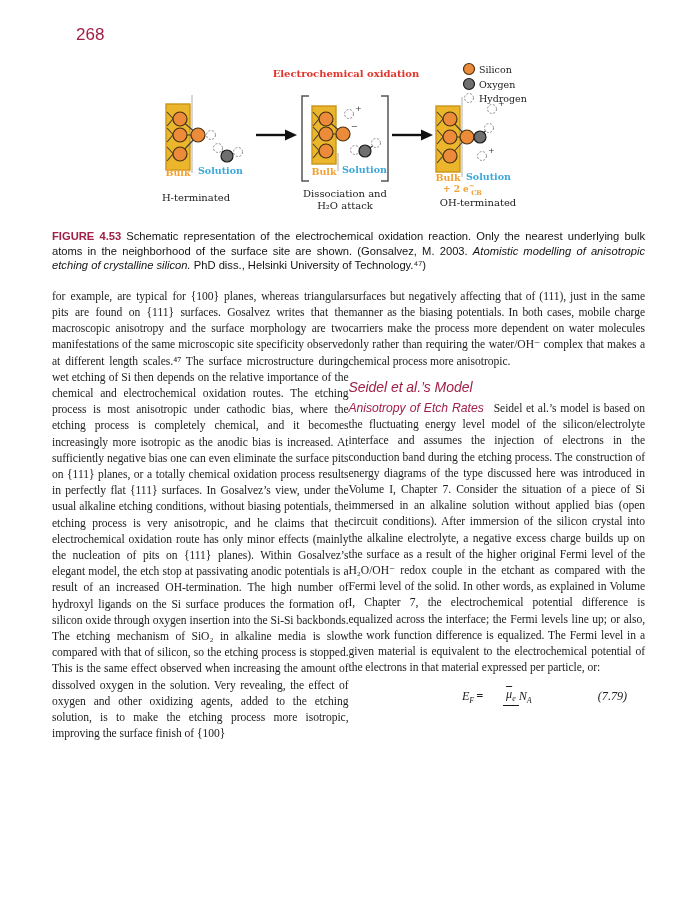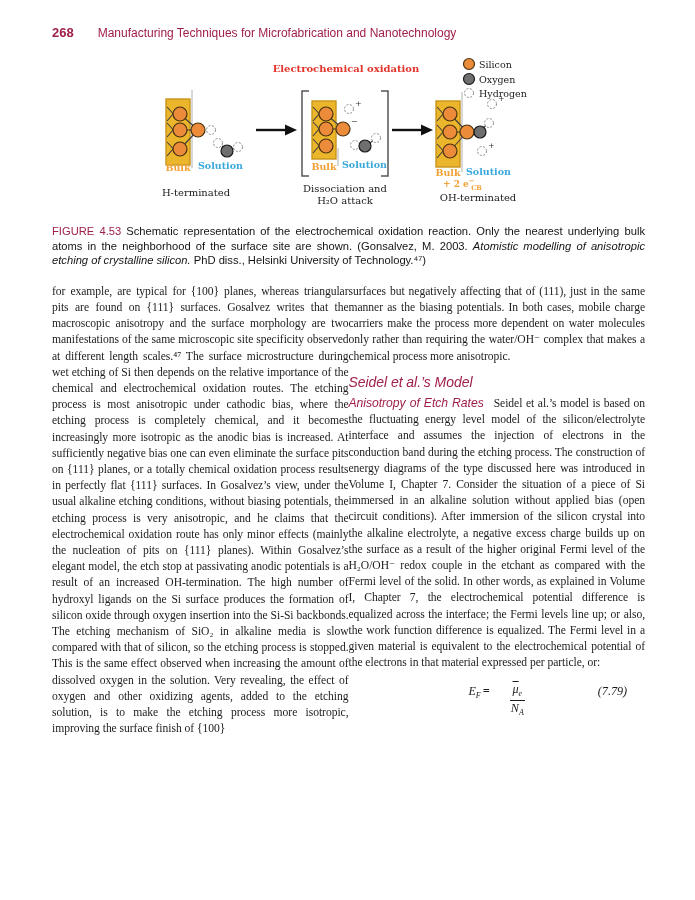--- a/index.html
+++ b/index.html
@@ -4,21 +4,21 @@
 <style>
   * { margin:0; padding:0; box-sizing:border-box; }
   html,body { background:#e8e8e8; }
   .page {
     width:695px; height:900px; background:#ffffff; margin:0 auto;
     padding:25px 50px 20px 52px; overflow:hidden; position:relative;
     font-family:"Liberation Serif","DejaVu Serif",serif; color:#1c1c1c;
   }
   
   .header { display:flex; align-items:baseline; font-family:"Liberation Sans","DejaVu Sans",sans-serif; }
-  .page-num { font-weight:bold; font-size:13px; color:#a02048; margin-right:24px; }
+  .page-num { font-weight:normal; font-size:17px; color:#a02048; margin-right:24px;margin-left:24px; }
   .running-title { font-size:12px; color:#a02048; }
   
   .figure-wrap { margin-top:14px; margin-left:84px; }
   svg text { font-family:"DejaVu Serif","Liberation Serif",serif; }
   .fig-label { font-size:9.5px; fill:#1a1a1a; }
   .fig-caption-label { font-size:10px; fill:#1a1a1a; }
   .oxid-label { font-size:10px; font-weight:bold; fill:#e2342b; }
   .bulk-label { font-size:9.5px; fill:#f2a033; font-weight:bold; }
   .solution-label { font-size:9.5px; fill:#3ba8dc; font-weight:bold; }
   .electron-label { font-size:9px; fill:#f2a033; font-weight:bold; }
@@ -30,52 +30,51 @@
   .bond { stroke:#3f3f3f; stroke-width:1.1; fill:none; }
   .surface-line { stroke:#b0b0b0; stroke-width:1; }
   .bracket { stroke:#555; stroke-width:1.5; fill:none; }
   .arrow-line { stroke:#111; stroke-width:2.4; }
   .arrow-head { fill:#111; }
   
   .caption {
     margin-top:8px; font-family:"Liberation Sans","DejaVu Sans",sans-serif;
     font-size:11.2px; line-height:14.6px; text-align:justify; color:#141414;
   }
-  .caption .cap-label { font-weight:normal; color:#a02048; margin-right:5px; }
+  .caption .cap-label { font-weight:bold; color:#a02048; margin-right:5px; }
   .caption .cap-italic { font-style:italic; }
   
   .columns { display:flex; margin-top:16px; }
   .col { flex:1; font-size:11.6px; line-height:16.2px; letter-spacing:-0.05px; text-align:justify; }
   .col p { margin:0; }
   .section-heading {
     font-family:"Liberation Sans","DejaVu Sans",sans-serif; font-style:italic;
     color:#a02048; font-size:14px; margin:9px 0 5px; text-align:left;
   }
   .runin {
     font-family:"Liberation Sans","DejaVu Sans",sans-serif; font-style:italic;
     color:#a02048; font-size:12.2px; padding-right:10px;
   }
   
   .equation { position:relative; display:flex; align-items:flex-start; justify-content:center; margin:12px 0 10px; font-size:12.2px;font-style:italic; }
   .eq-number { position:absolute; right:18px; }
-  .frac { display:inline-flex; flex-direction:column; align-items:center; margin-left:16px; }
+  .frac { display:inline-flex; flex-direction:row; align-items:center; margin-left:16px; }
   .frac .num { border-bottom:1px solid #1a1a1a; padding:0 3px 1px; line-height:1.05; }
   .frac .den { padding-top:1px; line-height:1.05; }
   .equation sub { font-size:8px; }
   .eq-eq { margin:0 4px 0 2px; font-weight:bold; }
   .ol { text-decoration:overline; }
 </style>
 </head>
 <body>
 
 <div class="page">
 
   <div class="header">
     <span class="page-num">268</span>
-    <span class="running-title">Manufacturing Techniques for Microfabrication and Nanotechnology</span>
   </div>
 
   <div class="figure-wrap">
     <svg viewBox="0 0 440 158" width="440" height="158">
 
       <text class="oxid-label" x="210" y="18" text-anchor="middle">Electrochemical oxidation</text>
 
       <g>
         <circle class="si-atom" cx="333" cy="10" r="5.5"></circle>
         <text class="fig-label" x="343" y="13.5">Silicon</text>

